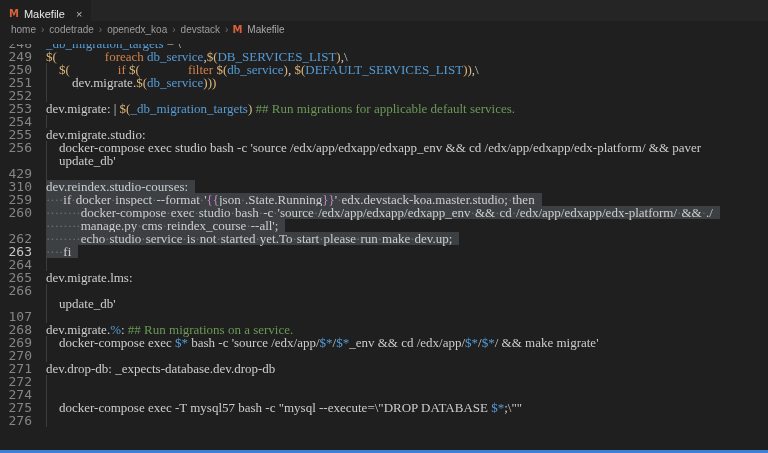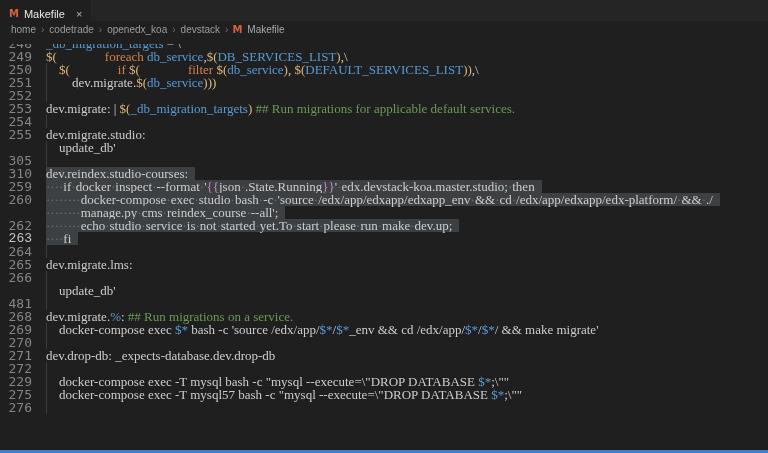--- a/index.html
+++ b/index.html
@@ -18,21 +18,21 @@
               font-size:10px;color:#9d9d9d;}
   .crumb{padding:0 1px;}
   .crumb-sep{color:#6e6e6e;padding:0 4px;font-size:10px;}
   .breadcrumb .file-icon{margin-right:4px;}
   .crumb-file{color:#a9a9a9;}
   
   .editor{position:absolute;top:44px;left:0;right:0;bottom:3px;overflow:hidden;background:var(--bg,#1f1f1f);}
   #rows{margin-top:-7px;}
   .row{display:flex;height:13px;line-height:13px;font-size:13px;}
   .num{flex:0 0 32px;text-align:right;padding-right:14px;color:var(--ln,#858585);user-select:none;}
-  .num.act{color:#c6c6c6;font-family:Liberation Mono, monospace;}
+  .num.act{color:#c6c6c6;}
   .code{position:relative;flex:1;white-space:pre;}
   .guide{position:absolute;top:0;bottom:0;width:1px;background:rgba(255,255,255,0.13);}
   .cont{position:relative;display:inline-block;height:13px;font-family:Liberation Serif, serif;}
   .cont.sel{background:var(--sel,#3d4043);}
   .stub{display:inline-block;width:7px;height:13px;vertical-align:top;background:var(--sel,#3d4043);}
   .ws{color:var(--ws,#6e7275);}
   .c-d{color:var(--c-d,#cdcdcd);} .c-v{color:var(--c-v,#569cd6);}
   .c-p{color:var(--c-p,#dcb67a);} .c-f{color:var(--c-f,#d0824c);margin-left:48px;}
   .c-k{color:var(--c-k,#c586c0);} .c-c{color:var(--c-c,#6a9955);}
   
@@ -92,25 +92,29 @@
         </div>
         <div class="row">
           <span class="num">254</span>
           <div class="code"><span class="guide" style="left: 0ch;"></span><span class="cont"></span></div>
         </div>
         <div class="row">
           <span class="num">255</span>
           <div class="code"><span class="cont"><span class="c-d">dev.migrate.studio:</span></span></div>
         </div>
         <div class="row">
+          <span class="num">256</span>
+          <div class="code"><span class="guide" style="left: 0ch;"></span><span class="cont"><span class="c-d">    </span><span class="c-d">docker-compose exec studio bash -c 'source /edx/app/edxapp/edxapp_env &amp;&amp; cd /edx/app/edxapp/edx-platform/ &amp;&amp; paver</span></span></div>
+        </div>
+        <div class="row">
           <span class="num"></span>
           <div class="code"><span class="guide" style="left: 0ch;"></span><span class="cont"><span class="c-d">    </span><span class="c-d">update_db'</span></span></div>
         </div>
         <div class="row">
-          <span class="num">305</span>
+          <span class="num">429</span>
           <div class="code"><span class="guide" style="left: 0ch;"></span><span class="cont"></span></div>
         </div>
         <div class="row">
           <span class="num">310</span>
           <div class="code"><span class="cont sel"><span class="c-d">dev.reindex.studio-courses:</span></span><span class="stub"></span></div>
         </div>
         <div class="row">
           <span class="num">259</span>
           <div class="code"><span class="guide" style="left: 0ch;"></span><span class="cont sel"><span class="ws">····</span><span class="c-d">if</span><span class="ws">·</span><span class="c-d">docker</span><span class="ws">·</span><span class="c-d">inspect</span><span class="ws">·</span><span class="c-d">--format</span><span class="ws">·</span><span class="c-d">'</span><span class="c-k">{{</span><span class="c-d">json</span><span class="ws">·</span><span class="c-d">.State.Running</span><span class="c-k">}}</span><span class="c-d">'</span><span class="ws">·</span><span class="c-d">edx.devstack-koa.master.studio;</span><span class="ws">·</span><span class="c-d">then</span></span><span class="stub"></span></div>
         </div>
@@ -140,21 +144,21 @@
         </div>
         <div class="row">
           <span class="num">266</span>
           <div class="code"><span class="guide" style="left: 0ch;"></span><span class="cont"><span class="c-d">    </span></span></div>
         </div>
         <div class="row">
           <span class="num"></span>
           <div class="code"><span class="guide" style="left: 0ch;"></span><span class="cont"><span class="c-d">    </span><span class="c-d">update_db'</span></span></div>
         </div>
         <div class="row">
-          <span class="num">481</span>
+          <span class="num">107</span>
           <div class="code"><span class="guide" style="left: 0ch;"></span><span class="cont"></span></div>
         </div>
         <div class="row">
           <span class="num">268</span>
           <div class="code"><span class="cont"><span class="c-d">dev.migrate.</span><span class="c-v">%</span><span class="c-d">: </span><span class="c-c">## Run migrations on a service.</span></span></div>
         </div>
         <div class="row">
           <span class="num">269</span>
           <div class="code"><span class="guide" style="left: 0ch;"></span><span class="cont"><span class="c-d">    </span><span class="c-d">docker-compose exec </span><span class="c-v">$*</span><span class="c-d"> bash -c 'source /edx/app/</span><span class="c-v">$*</span><span class="c-d">/</span><span class="c-v">$*</span><span class="c-d">_env &amp;&amp; cd /edx/app/</span><span class="c-v">$*</span><span class="c-d">/</span><span class="c-v">$*</span><span class="c-d">/ &amp;&amp; make migrate'</span></span></div>
         </div>
@@ -164,22 +168,22 @@
         </div>
         <div class="row">
           <span class="num">271</span>
           <div class="code"><span class="cont"><span class="c-d">dev.drop-db: _expects-database.dev.drop-db</span></span></div>
         </div>
         <div class="row">
           <span class="num">272</span>
           <div class="code"><span class="guide" style="left: 0ch;"></span><span class="cont"></span></div>
         </div>
         <div class="row">
-          <span class="num">229</span>
-          <div class="code"><span class="guide" style="left: 0ch;"></span><span class="cont"><span class="c-d">    </span><span class="c-d">docker-compose exec -T mysql bash -c "mysql --execute=\"DROP DATABASE </span><span class="c-v">$*</span><span class="c-d">;\""</span></span></div>
+          <span class="num">274</span>
+          <div class="code"><span class="guide" style="left: 0ch;"></span></div>
         </div>
         <div class="row">
           <span class="num">275</span>
           <div class="code"><span class="guide" style="left: 0ch;"></span><span class="cont"><span class="c-d">    </span><span class="c-d">docker-compose exec -T mysql57 bash -c "mysql --execute=\"DROP DATABASE </span><span class="c-v">$*</span><span class="c-d">;\""</span></span></div>
         </div>
         <div class="row">
           <span class="num">276</span>
           <div class="code"><span class="guide" style="left: 0ch;"></span><span class="cont"></span></div>
         </div>
       </div>

